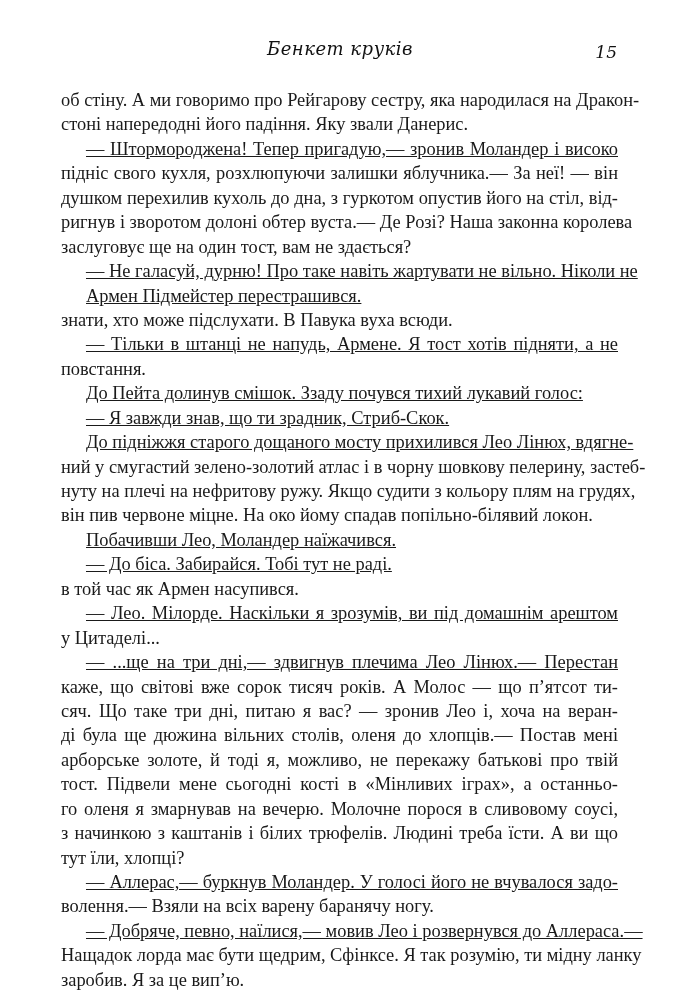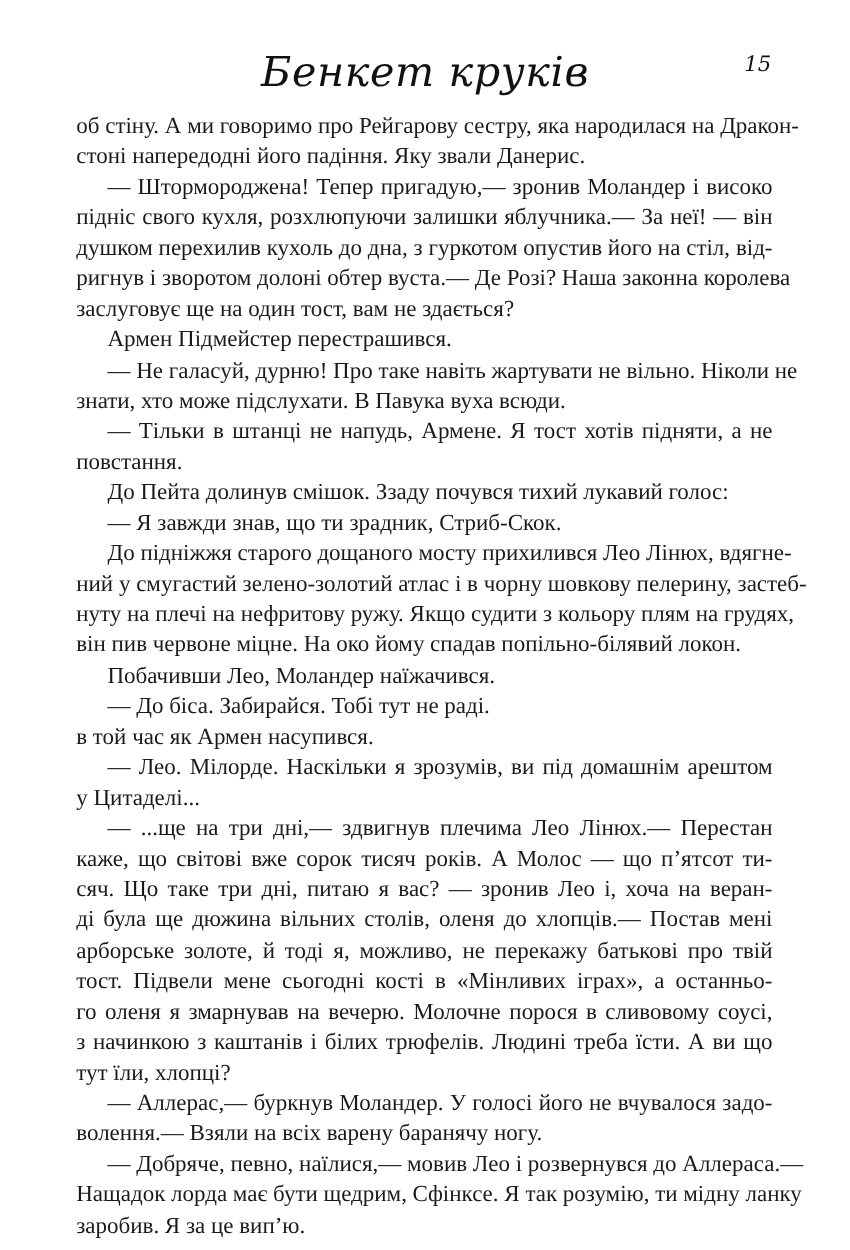--- a/index.html
+++ b/index.html
@@ -22,21 +22,21 @@
       height: 40px;
     }
     .running-title {
       position: absolute;
       left: 0;
       width: 680px;
       top: 0;
       text-align: center;
       font-family: "DejaVu Serif", serif;
       font-style: italic;
-      font-size: 33px;
+      font-size: 18px;
       letter-spacing: 0.5px;
       color: #111;
     }
     .folio {
       position: absolute;
       right: 63px;
       top: 4px;
       font-family: "DejaVu Serif", serif;
       font-style: italic;
       font-size: 17px;
@@ -58,40 +58,41 @@
       text-align: justify;
       text-align-last: justify;
       height: 24.45px;
       overflow: visible;
     }
     .line.last {
       text-align-last: left;
     }
     .line.indent {
       padding-left: 25px;
+      text-decoration: underline;
     }
   </style>
 </head>
 <body>
 
 <div class="running-head">
   <div class="running-title">Бенкет круків</div>
   <div class="folio">15</div>
 </div>
 
 <div class="text-block" id="text-block">
     <span class="line">об стіну. А ми говоримо про Рейгарову сестру, яка народилася на Дракон-</span>
     <span class="line last">стоні напередодні його падіння. Яку звали Данерис.</span>
     <span class="line indent">— Штормороджена! Тепер пригадую,— зронив Моландер і високо</span>
     <span class="line">підніс свого кухля, розхлюпуючи залишки яблучника.— За неї! — він</span>
     <span class="line">душком перехилив кухоль до дна, з гуркотом опустив його на стіл, від-</span>
     <span class="line">ригнув і зворотом долоні обтер вуста.— Де Розі? Наша законна королева</span>
     <span class="line last">заслуговує ще на один тост, вам не здається?</span>
+    <span class="line indent">— Не галасуй, дурню! Про таке навіть жартувати не вільно. Ніколи не</span>
     <span class="line indent last">Армен Підмейстер перестрашився.</span>
-    <span class="line indent">— Не галасуй, дурню! Про таке навіть жартувати не вільно. Ніколи не</span>
     <span class="line last">знати, хто може підслухати. В Павука вуха всюди.</span>
     <span class="line indent">— Тільки в штанці не напудь, Армене. Я тост хотів підняти, а не</span>
     <span class="line last">повстання.</span>
     <span class="line indent last">До Пейта долинув смішок. Ззаду почувся тихий лукавий голос:</span>
     <span class="line indent last">— Я завжди знав, що ти зрадник, Стриб-Скок.</span>
     <span class="line indent">До підніжжя старого дощаного мосту прихилився Лео Лінюх, вдягне-</span>
     <span class="line">ний у смугастий зелено-золотий атлас і в чорну шовкову пелерину, застеб-</span>
     <span class="line">нуту на плечі на нефритову ружу. Якщо судити з кольору плям на грудях,</span>
     <span class="line last">він пив червоне міцне. На око йому спадав попільно-білявий локон.</span>
     <span class="line indent last">Побачивши Лео, Моландер наїжачився.</span>

